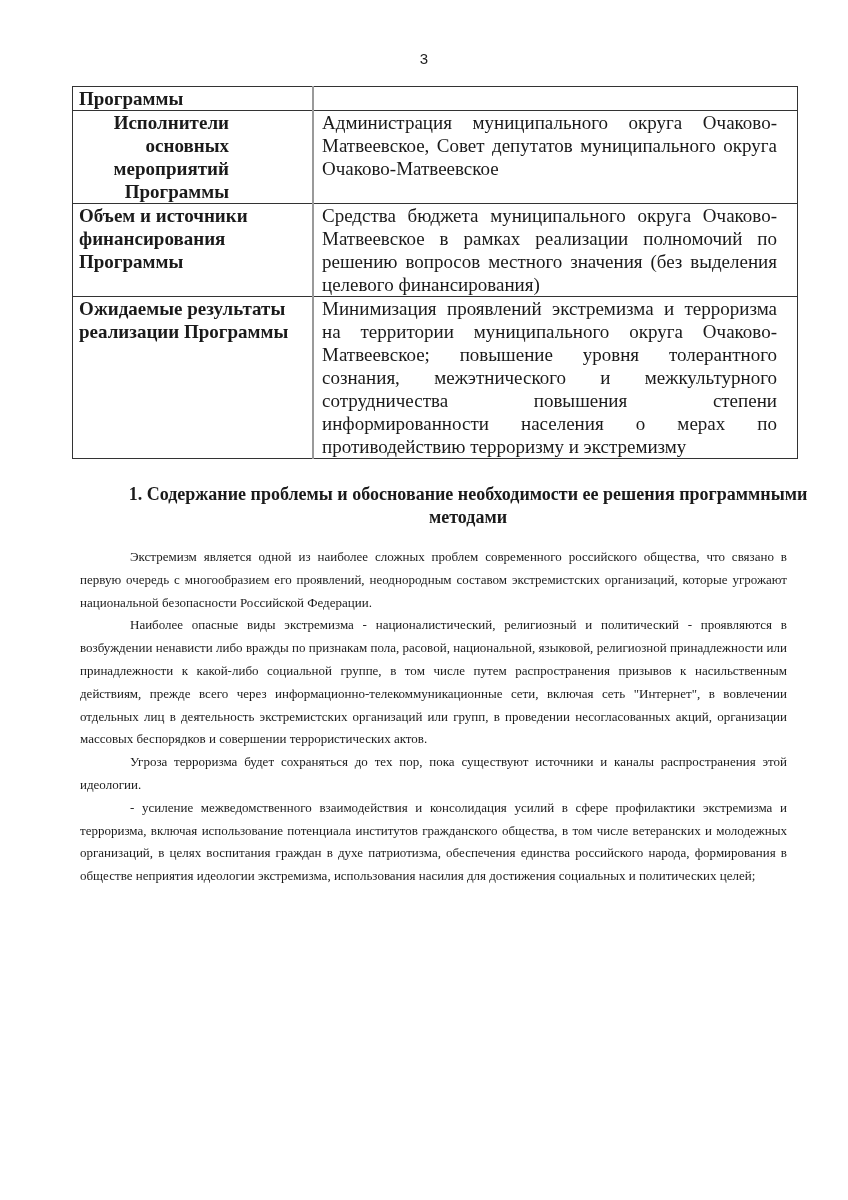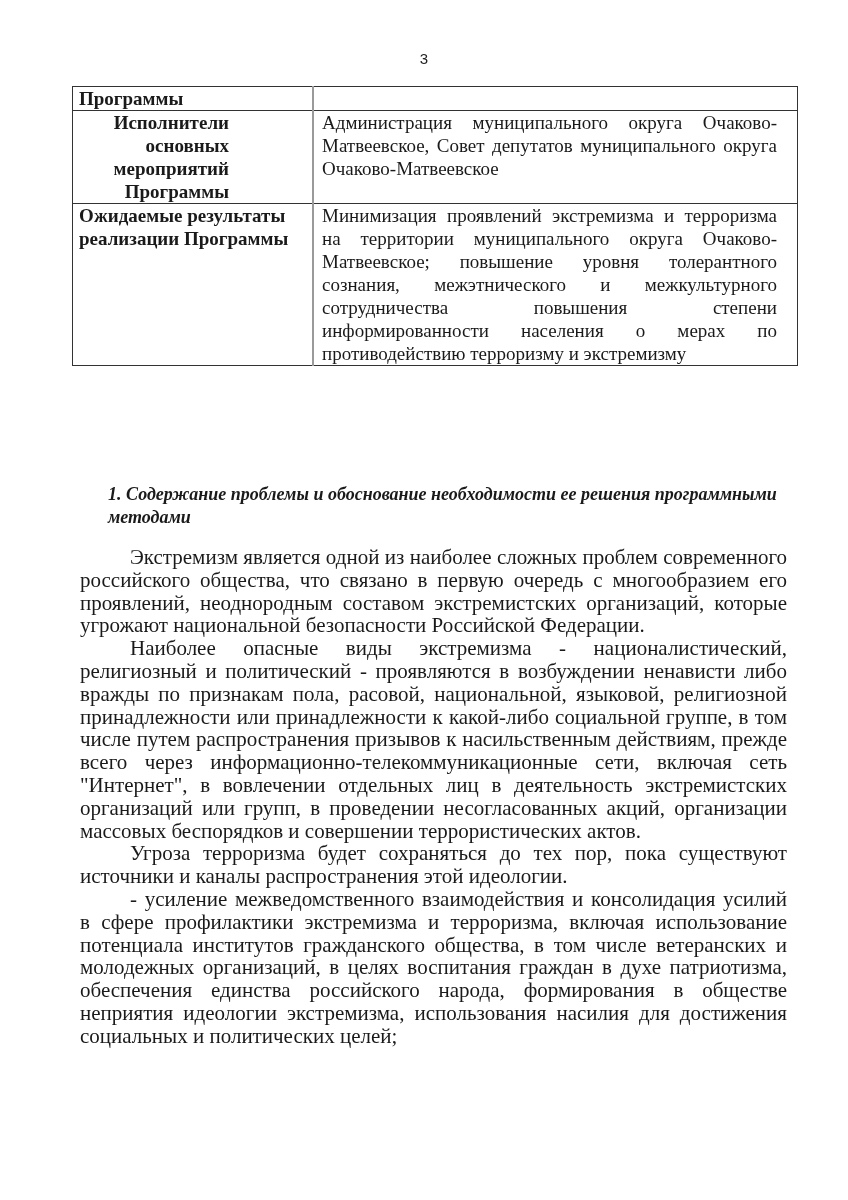--- a/index.html
+++ b/index.html
@@ -52,32 +52,31 @@
       padding-right: 20px;
     }
     .passport-table tr.row-header td {
       height: 22px;
     }
     .section-title {
       position: absolute;
       top: 483px;
       left: 108px;
       width: 720px;
-      text-align: left;
+      text-align: center;
       font-weight: bold;
       font-size: 18px;
       line-height: 23px;
-      font-style: italic;
     }
     .body-text {
       position: absolute;
       top: 546px;
       left: 80px;
       width: 707px;
-      font-size: 21px;
+      font-size: 13px;
       line-height: 22.8px;
       text-align: justify;
     }
     .body-text p {
       margin: 0;
       text-indent: 50px;
     }
   </style>
 </head>
 <body>
@@ -90,20 +89,26 @@
       <td class="label">Программы</td>
       <td class="value"></td>
     </tr>
     <tr>
       <td class="label">
         <span style="display:block;width:150px;text-align:right;">Исполнители основных мероприятий Программы</span>
       </td>
       <td class="value">Администрация муниципального округа Очаково-Матвеевское, Совет депутатов муниципального округа Очаково-Матвеевское</td>
     </tr>
     <tr>
+      <td class="label">
+        <span style="display:block;width:185px;">Объем и источники финансирования Программы</span>
+      </td>
+      <td class="value">Средства бюджета муниципального округа Очаково-Матвеевское в рамках реализации полномочий по решению вопросов местного значения (без выделения целевого финансирования)</td>
+    </tr>
+    <tr>
       <td class="label">Ожидаемые результаты реализации Программы</td>
       <td class="value">Минимизация проявлений экстремизма и терроризма на территории муниципального округа Очаково-Матвеевское; повышение уровня толерантного сознания, межэтнического и межкультурного сотрудничества повышения степени информированности населения о мерах по противодействию терроризму и экстремизму</td>
     </tr>
   </tbody>
 </table>
 
 <div class="section-title">1. Содержание проблемы и обоснование необходимости ее решения программными методами</div>
 
 <div class="body-text">
   <p>Экстремизм является одной из наиболее сложных проблем современного российского общества, что связано в первую очередь с многообразием его проявлений, неоднородным составом экстремистских организаций, которые угрожают национальной безопасности Российской Федерации.</p>

